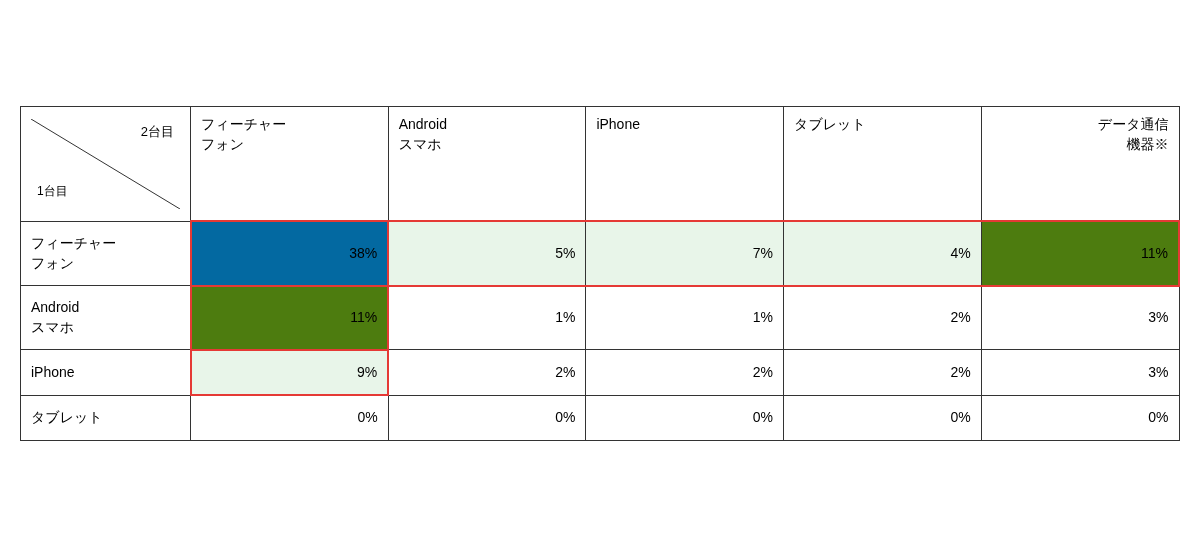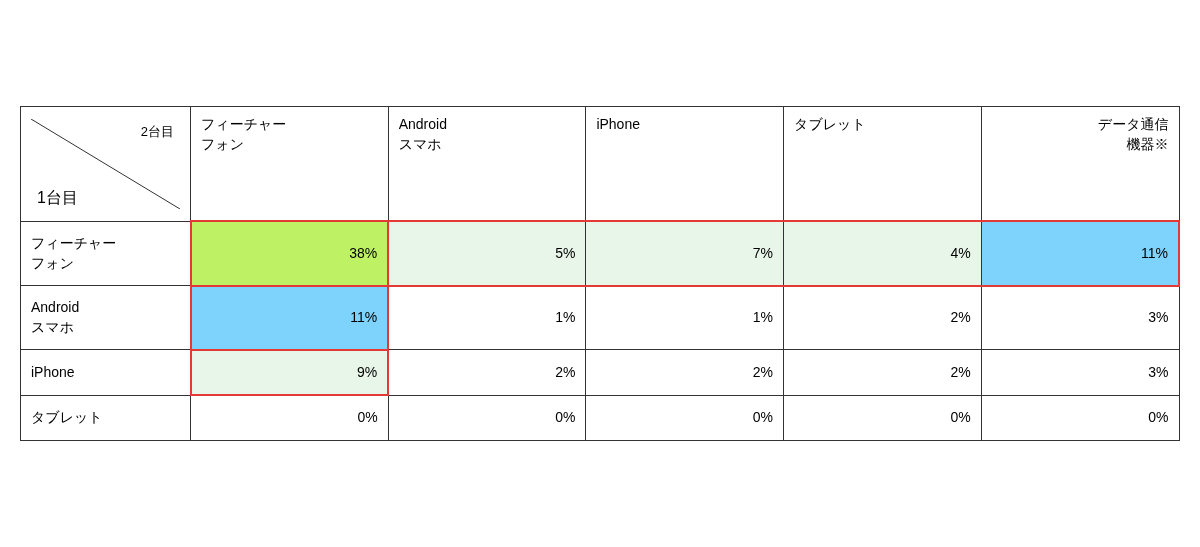--- a/index.html
+++ b/index.html
@@ -52,38 +52,38 @@
       background: #fff;
       font-size: 14px;
       white-space: nowrap;
     }
     .cell-value {
       text-align: right;
       vertical-align: middle;
       font-size: 14px;
     }
     
-    .green-dark  { background-color: #bef264; }
-    .green-light { background-color: #7dd3fc; }
+    .green-dark  { background-color: #0369a1; }
+    .green-light { background-color: #4d7c0f; }
     .green-pale  { background-color: #e8f5e9; }
   </style>
 </head>
 <body>
 
 <div class="table-wrapper">
   <table>
     <tbody id="table-body">
     <tr>
           <td class="header-corner" style="position: relative; min-width: 160px;">
   <div class="corner-inner" style="position:relative; min-height:80px;">
     <svg style="position:absolute;top:0;left:0;width:100%;height:100%;" preserveAspectRatio="none">
       <line x1="0" y1="0" x2="100%" y2="100%" stroke="#333" stroke-width="1"></line>
     </svg>
     <span style="position:absolute;top:4px;right:6px;font-size:13px;">2台目</span>
-    <span style="position:absolute;bottom:0;left:6px;font-size:16px;">1台目</span>
+    <span style="position:absolute;bottom:9px;left:6px;font-size:12px;">1台目</span>
   </div>
 </td>
           <td class="col-header" style="min-width: 150px;">フィーチャー<br>フォン</td>
           <td class="col-header" style="min-width: 150px;">Android<br>スマホ</td>
           <td class="col-header" style="min-width: 150px;">iPhone</td>
           <td class="col-header" style="min-width: 150px;">タブレット</td>
           <td class="col-header" style="min-width: 150px; text-align: right;">データ通信<br>機器※</td>
         </tr>
         <tr>
           <td class="row-header">フィーチャー<br>フォン</td>

